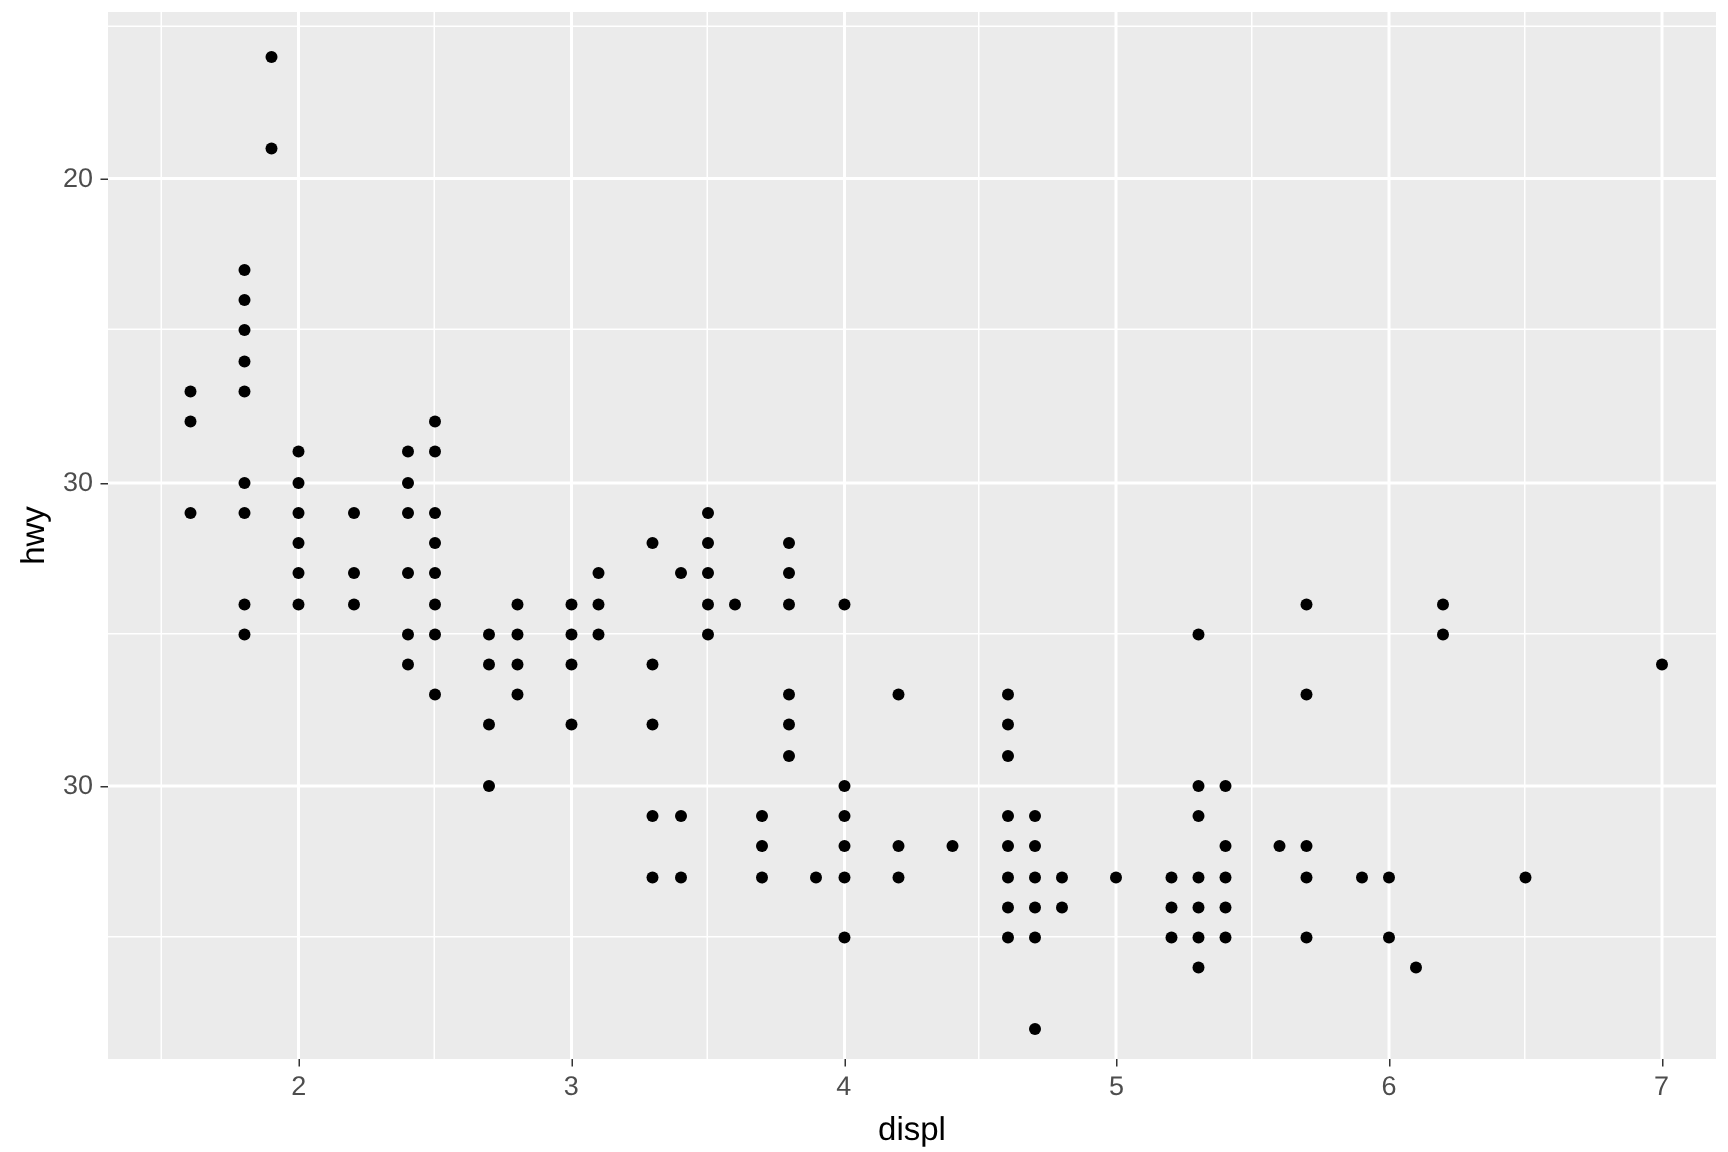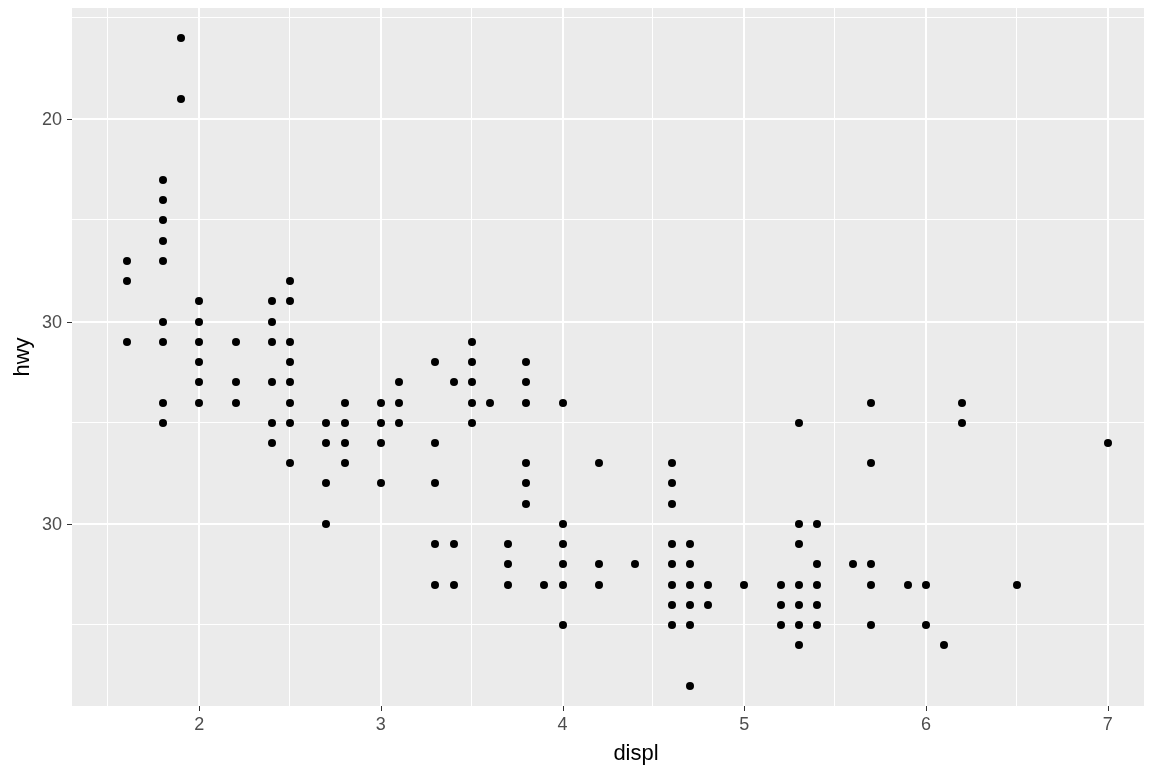--- a/index.html
+++ b/index.html
@@ -222,21 +222,21 @@
       <div class="point" style="left: 872.136px; top: 637.304px; background: rgb(0, 0, 0);"></div>
       <div class="point" style="left: 890.305px; top: 394.522px; background: rgb(0, 0, 0);"></div>
       <div class="point" style="left: 890.305px; top: 414.754px; background: rgb(0, 0, 0);"></div>
       <div class="point" style="left: 944.814px; top: 576.609px; background: rgb(0, 0, 0);"></div>
       <div class="point" style="left: 1035.66px; top: 434.986px; background: rgb(0, 0, 0);"></div>
     </div>
 
   <div id="y-axis"></div>
   <div id="x-axis"></div>
 
-  <div class="axis-title x" id="xlab" style="left: 636px; top: 740px;">displ</div>
+  <div class="axis-title x" id="xlab" style="left: 608px; top: 740px;">displ</div>
 
   <div class="axis-title y" id="ylab" style="left: 22px; top: 357px;">hwy</div>
 <div class="tick-mark x" style="left: 199.186px; top: 706px;"></div>
     <div class="tick-label x" style="left: 199.186px; top: 714px;">2</div>
     <div class="tick-mark x" style="left: 380.881px; top: 706px;"></div>
     <div class="tick-label x" style="left: 380.881px; top: 714px;">3</div>
     <div class="tick-mark x" style="left: 562.576px; top: 706px;"></div>
     <div class="tick-label x" style="left: 562.576px; top: 714px;">4</div>
     <div class="tick-mark x" style="left: 744.271px; top: 706px;"></div>
     <div class="tick-label x" style="left: 744.271px; top: 714px;">5</div>

